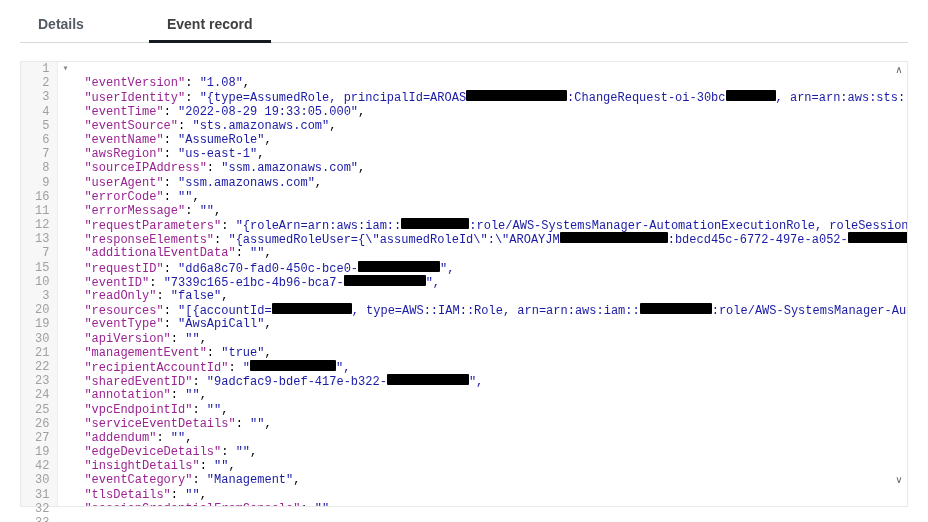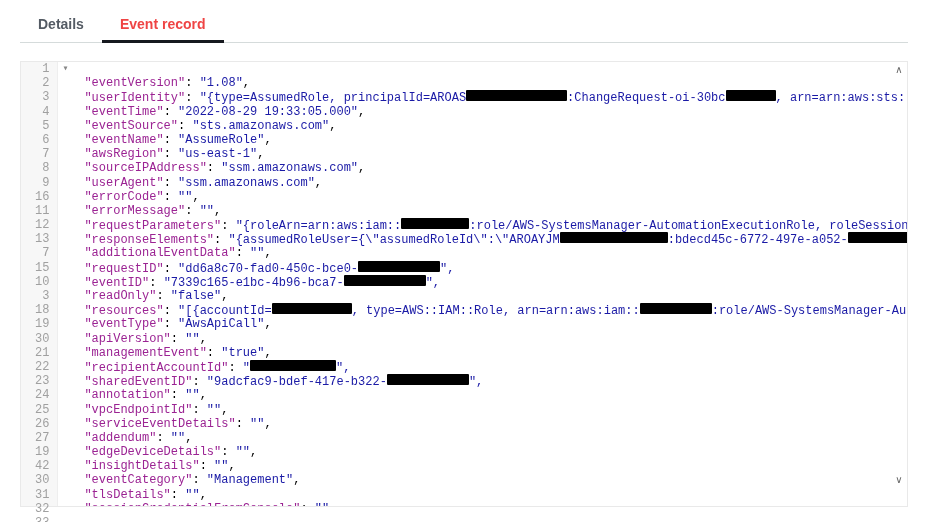--- a/index.html
+++ b/index.html
@@ -9,32 +9,33 @@
     background: #ffffff;
     width: 928px;
     height: 522px;
     overflow: hidden;
     padding: 0 20px;
   }
   .tabs {
     display: flex;
     border-bottom: 1px solid #d5dbdb;
     margin-top: 6px;
+    gap: 47px;
   }
   .tab {
     padding: 10px 18px 8px;
     font-size: 14px;
     font-weight: 700;
     cursor: pointer;
   }
   .tab.inactive {
     color: #545b64;
   }
   .tab.active {
-    color: #ef4444;
+    color: #404040;
     border-bottom: 3px solid #16191f;
     margin-bottom: -1px;
   }
   .code-area {
     display: flex;
     border: 1px solid #e9e9e9;
     height: 446px;
     margin-top: 18px;
     position: relative;
   }
@@ -114,21 +115,21 @@
       <div>8</div>
       <div>9</div>
       <div>16</div>
       <div>11</div>
       <div>12</div>
       <div>13</div>
       <div>7</div>
       <div>15</div>
       <div>10</div>
       <div>3</div>
-      <div>18</div>
+      <div>20</div>
       <div>19</div>
       <div>30</div>
       <div>21</div>
       <div>22</div>
       <div>23</div>
       <div>24</div>
       <div>25</div>
       <div>26</div>
       <div>27</div>
       <div>19</div>

